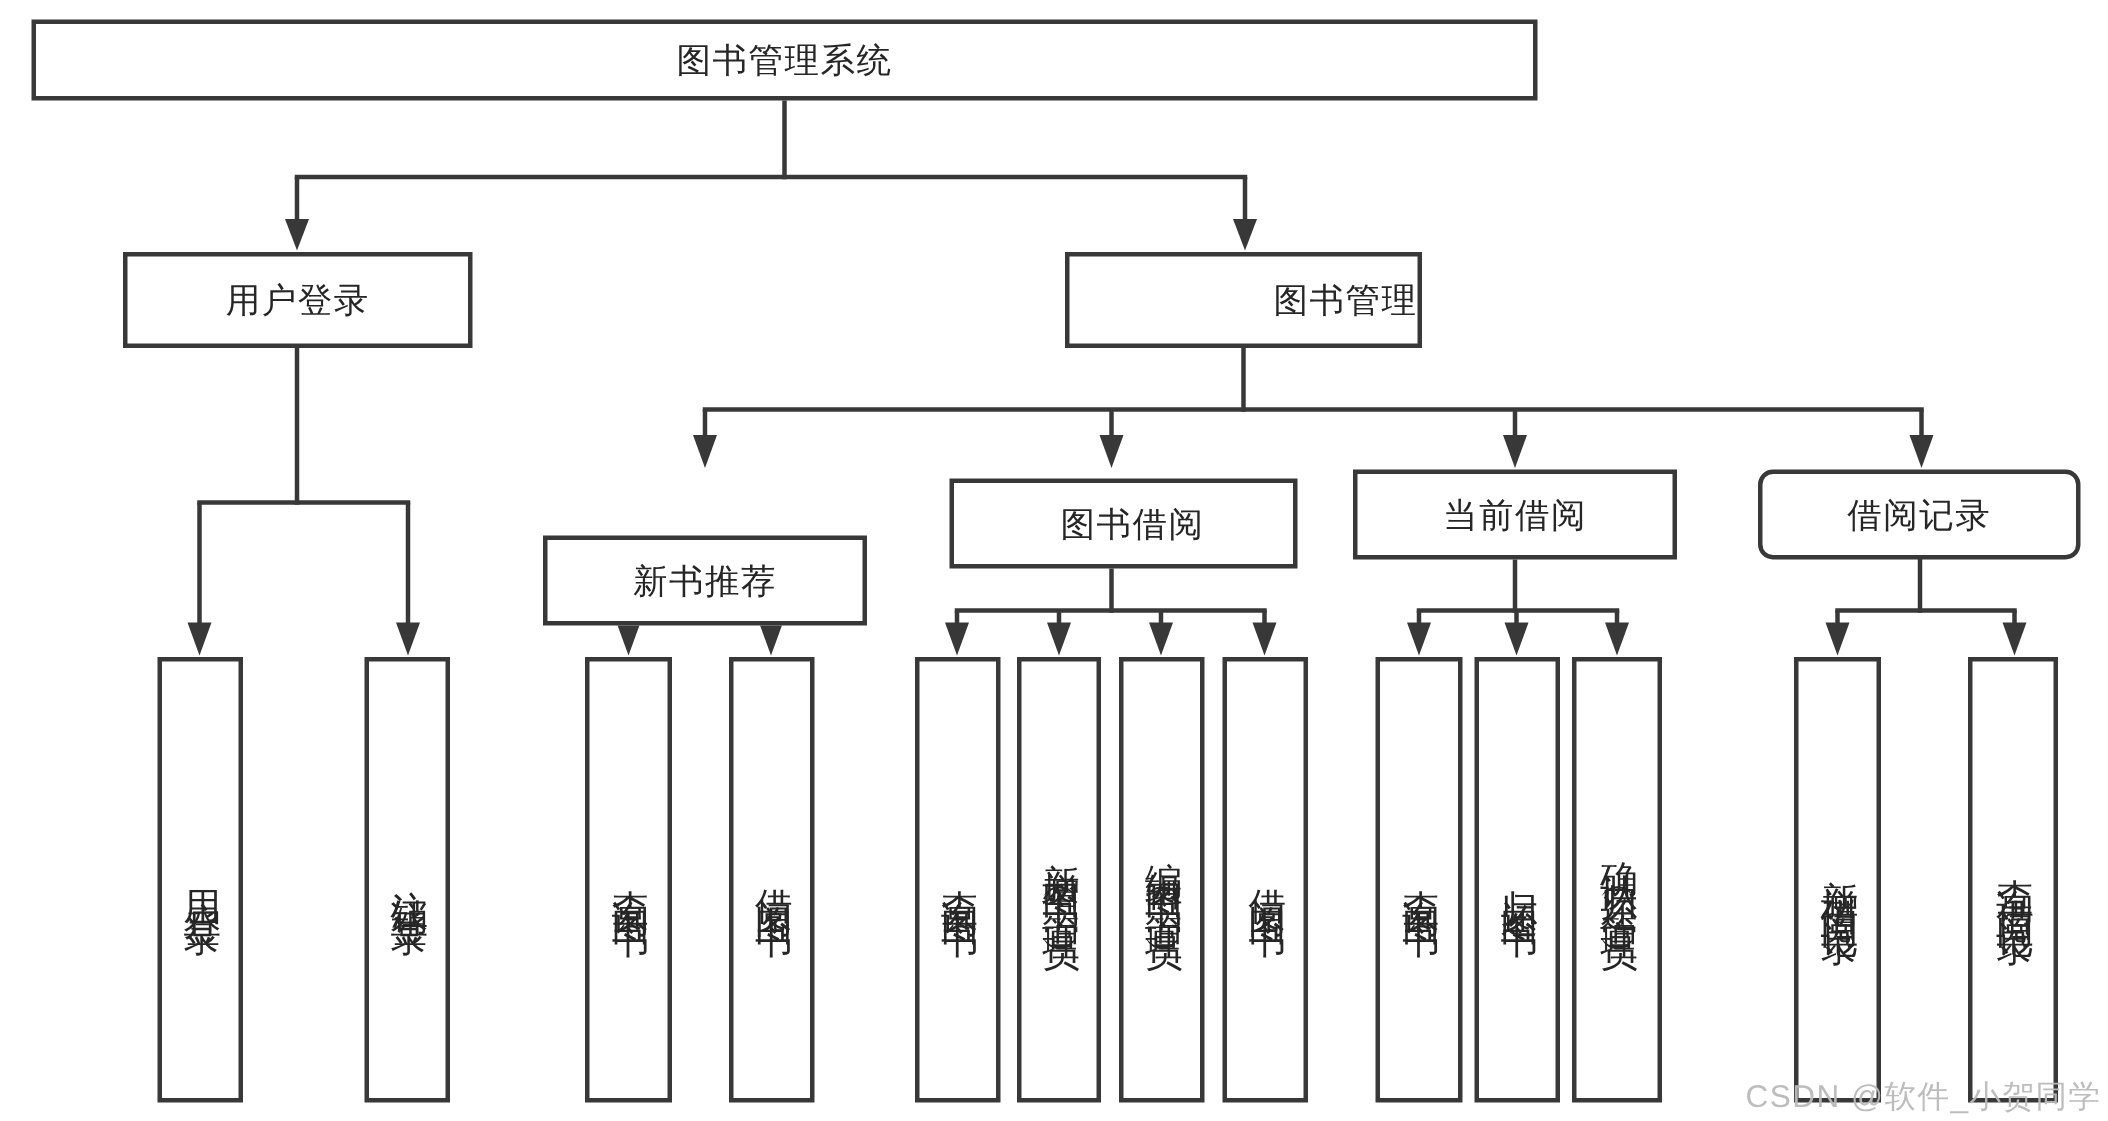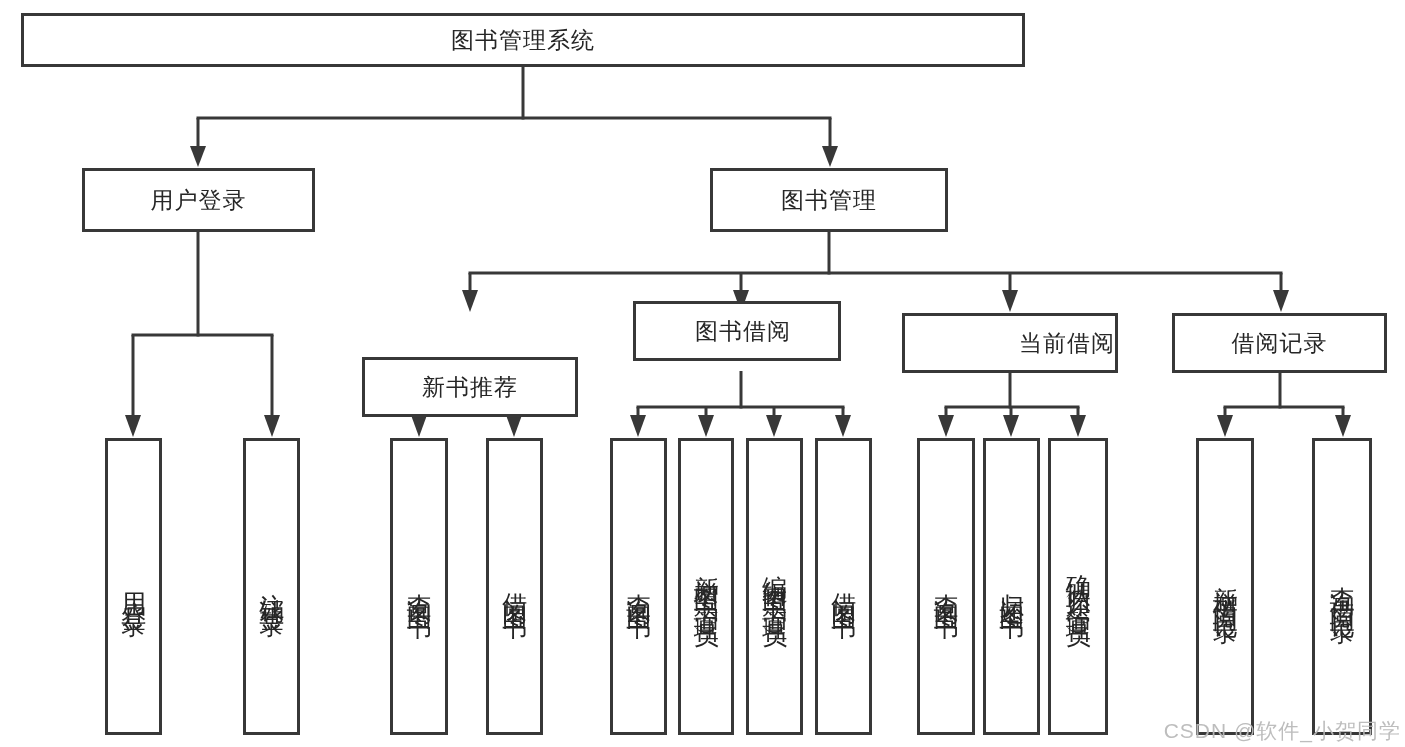--- a/index.html
+++ b/index.html
@@ -103,34 +103,34 @@
     <polygon points="1335,415 1351,415 1343,437" stroke="none"></polygon>
   </svg>
 
   <div class="box" style="left:21px;top:13px;width:1004px;height:54px;">
     <span class="hlabel">图书管理系统</span>
   </div>
 
   <div class="box" style="left:82px;top:168px;width:233px;height:64px;">
     <span class="hlabel">用户登录</span>
   </div>
-  <div class="box" style="left:710px;top:168px;width:238px;height:64px;">
+  <div class="box" style="left:710px;top:168px;width:238px;height:64px;justify-content:flex-end;">
     <span class="hlabel">图书管理</span>
   </div>
 
   <div class="box" style="left:362px;top:313px;width:216px;height:60px;margin-top:44px;">
     <span class="hlabel">新书推荐</span>
   </div>
-  <div class="box" style="left:633px;top:301px;width:208px;height:60px;padding-left:12px;">
+  <div class="box" style="left:633px;top:319px;width:232px;height:60px;padding-left:12px;">
     <span class="hlabel">图书借阅</span>
   </div>
-  <div class="box" style="left:902px;top:313px;width:216px;height:60px;justify-content:flex-end;">
+  <div class="box" style="left:902px;top:313px;width:216px;height:60px;">
     <span class="hlabel">当前借阅</span>
   </div>
-  <div class="box" style="left:1172px;top:313px;width:215px;height:60px;">
+  <div class="box" style="left:1172px;top:313px;width:215px;height:60px;border-radius:10px;">
     <span class="hlabel">借阅记录</span>
   </div>
 
   <div class="box" style="left:105px;top:438px;width:57px;height:297px;">
     <span class="vtext">用户登录</span>
   </div>
   <div class="box" style="left:243px;top:438px;width:57px;height:297px;">
     <span class="vtext">注销登录</span>
   </div>
 

